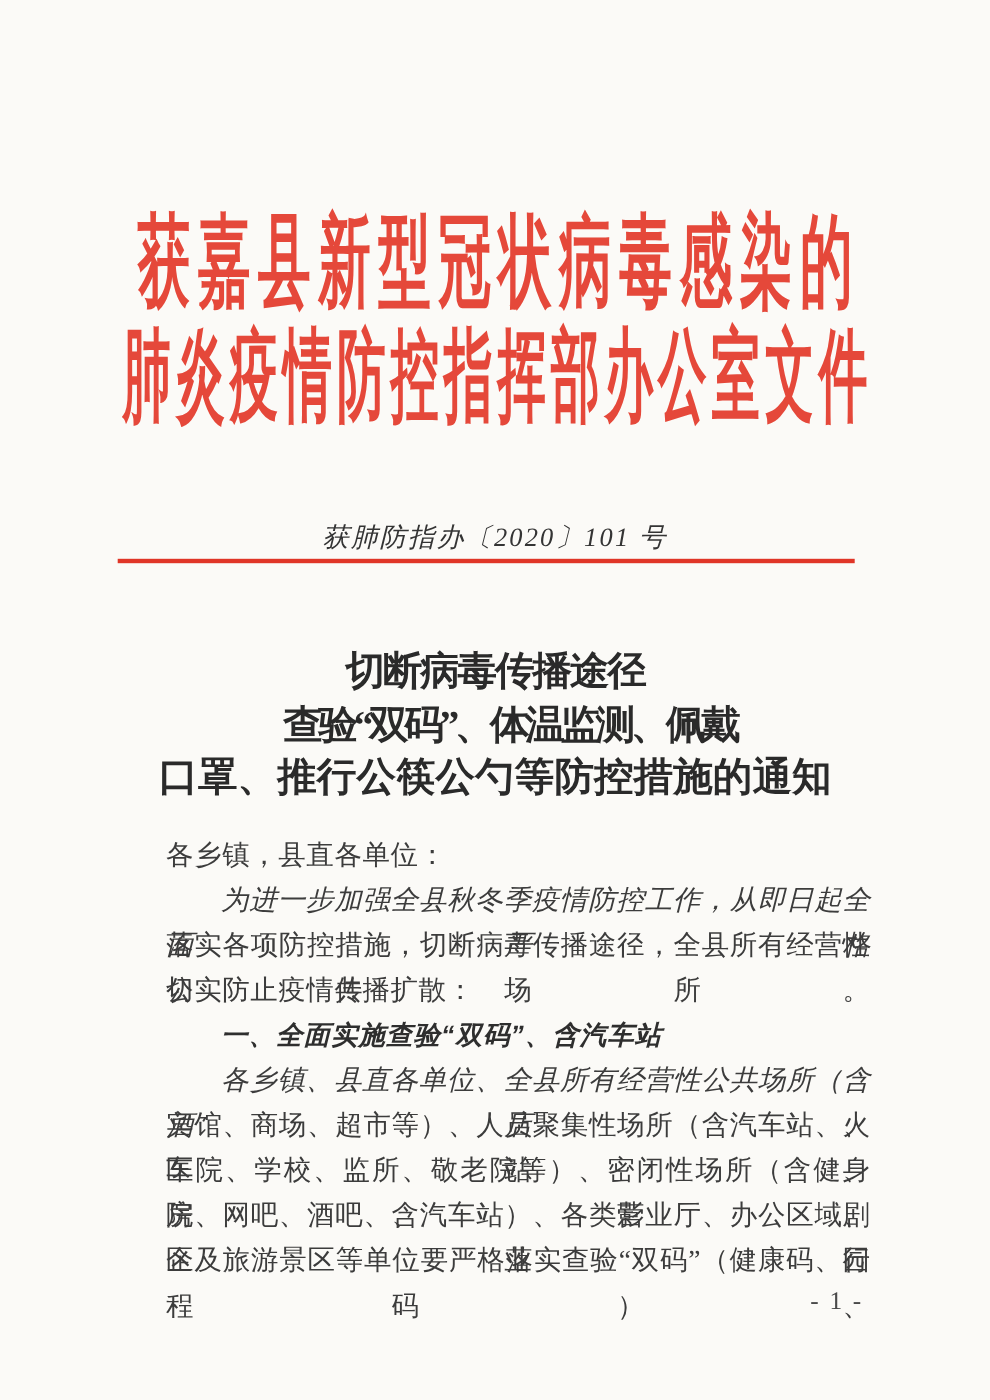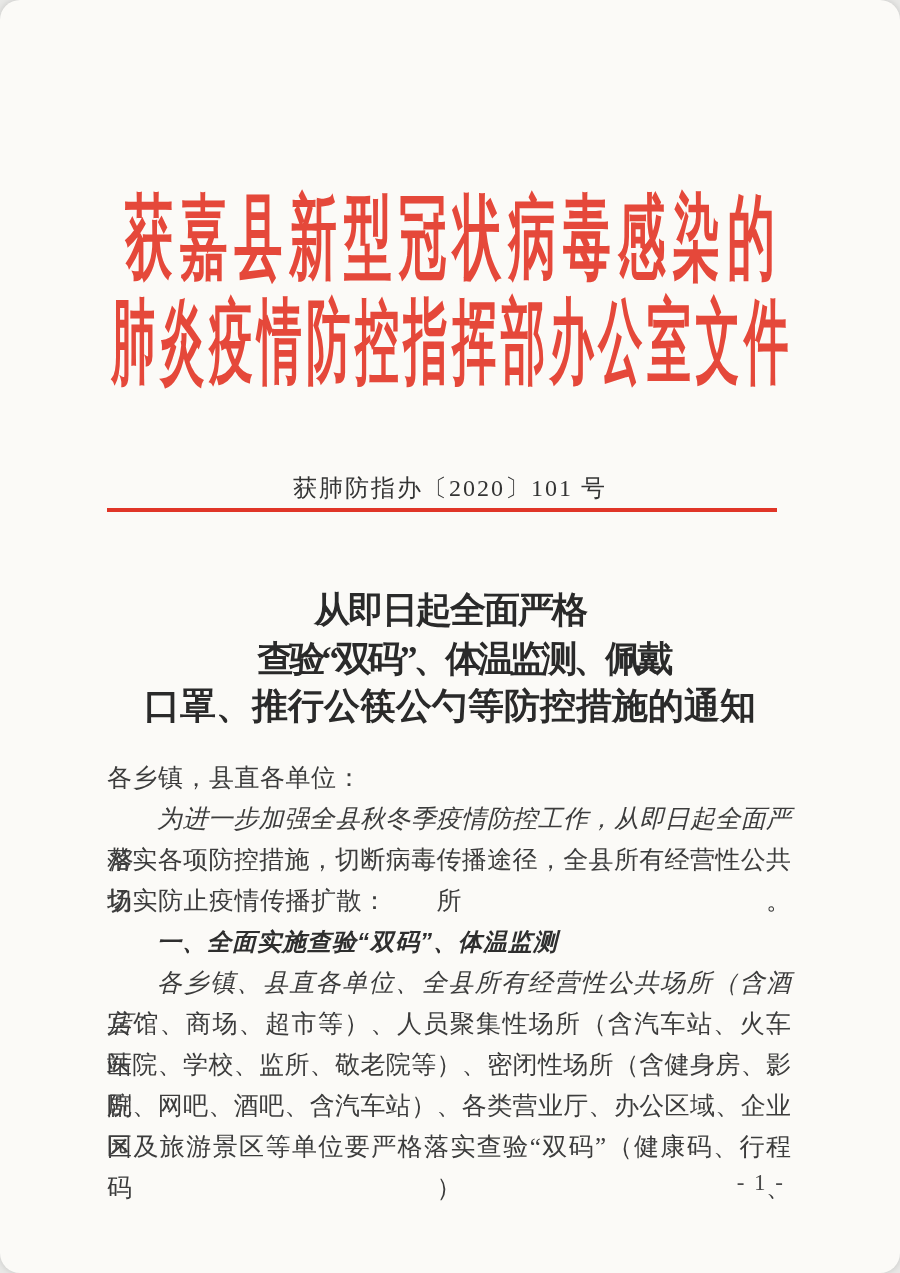--- a/index.html
+++ b/index.html
@@ -9,21 +9,20 @@
     font-family: "Liberation Serif", serif;
   }
   .page {
     position: relative;
     width: 900px;
     height: 1273px;
     margin: 0 auto;
     background: #fbfaf7;
     overflow: hidden;
     box-shadow: 0 0 6px rgba(0,0,0,0.15);
-    border-radius: 20px;
   }
   
   .rh-line {
     position: absolute;
     left: 50%;
     color: #e5483a;
     font-family: "Liberation Serif", serif;
     font-weight: bold;
     font-size: 92px;
     line-height: 100px;
@@ -49,20 +48,21 @@
   
   .doc-number {
     position: absolute;
     top: 472px;
     left: 0;
     width: 900px;
     text-align: center;
     font-size: 24px;
     letter-spacing: 2px;
     color: #343434;
+    font-style: italic;
   }
   
   .red-rule {
     position: absolute;
     top: 508px;
     left: 107px;
     width: 670px;
     height: 4px;
     background: #e03527;
   }
@@ -88,20 +88,21 @@
     left: 107px;
     width: 684px;
     color: #3c3c3c;
     font-size: 25px;
   }
   .b-line {
     height: 41px;
     line-height: 41px;
     white-space: nowrap;
     letter-spacing: 0.5px;
+    margin-left: 44px;
   }
   .b-line.jf {
     white-space: normal;
     text-align: justify;
     text-align-last: justify;
     text-justify: inter-character;
     letter-spacing: 0;
   }
   .b-line.ind { text-indent: 50px; font-style: italic; }
   .b-line.hd {
@@ -127,31 +128,31 @@
 <div class="page">
 
   <div class="rh-line rh-line1">获嘉县新型冠状病毒感染的</div>
   <div class="rh-line rh-line2">肺炎疫情防控指挥部办公室文件</div>
 
   <div class="doc-number">获肺防指办〔2020〕101 号</div>
 
   <div class="red-rule"></div>
 
   <div class="doc-title">
-    <div class="t-line t1">从即日起全面严格</div>
+    <div class="t-line t1">切断病毒传播途径</div>
     <div class="t-line t2">查验“双码”、体温监测、佩戴</div>
     <div class="t-line t3">口罩、推行公筷公勺等防控措施的通知</div>
   </div>
 
   <div class="doc-body">
     <div class="b-line">各乡镇，县直各单位：</div>
     <div class="b-line jf ind">为进一步加强全县秋冬季疫情防控工作，从即日起全面严格</div>
     <div class="b-line jf">落实各项防控措施，切断病毒传播途径，全县所有经营性公共场所。</div>
     <div class="b-line">切实防止疫情传播扩散：</div>
-    <div class="b-line hd ind">一、全面实施查验“双码”、体温监测</div>
+    <div class="b-line hd ind">一、全面实施查验“双码”、含汽车站</div>
     <div class="b-line jf ind">各乡镇、县直各单位、全县所有经营性公共场所（含酒店、</div>
     <div class="b-line jf">宾馆、商场、超市等）、人员聚集性场所（含汽车站、火车站、</div>
     <div class="b-line jf">医院、学校、监所、敬老院等）、密闭性场所（含健身房、影剧</div>
     <div class="b-line jf">院、网吧、酒吧、含汽车站）、各类营业厅、办公区域、企业园</div>
     <div class="b-line jf">区及旅游景区等单位要严格落实查验“双码”（健康码、行程码）、</div>
   </div>
 
   <div class="page-number">- 1 -</div>
 
 </div>

